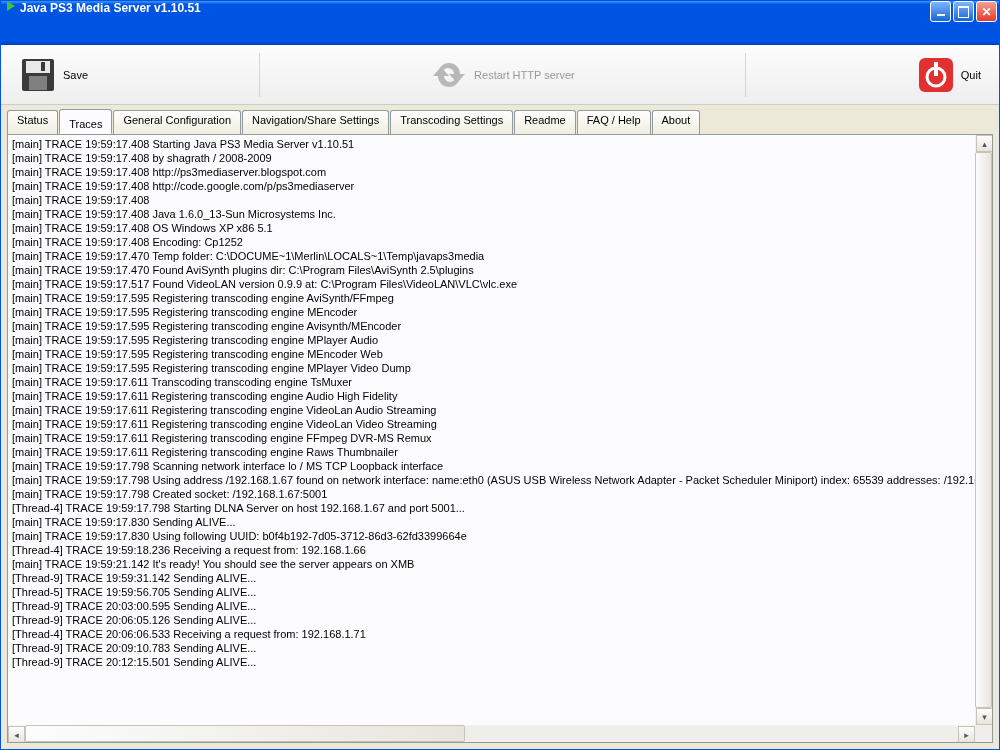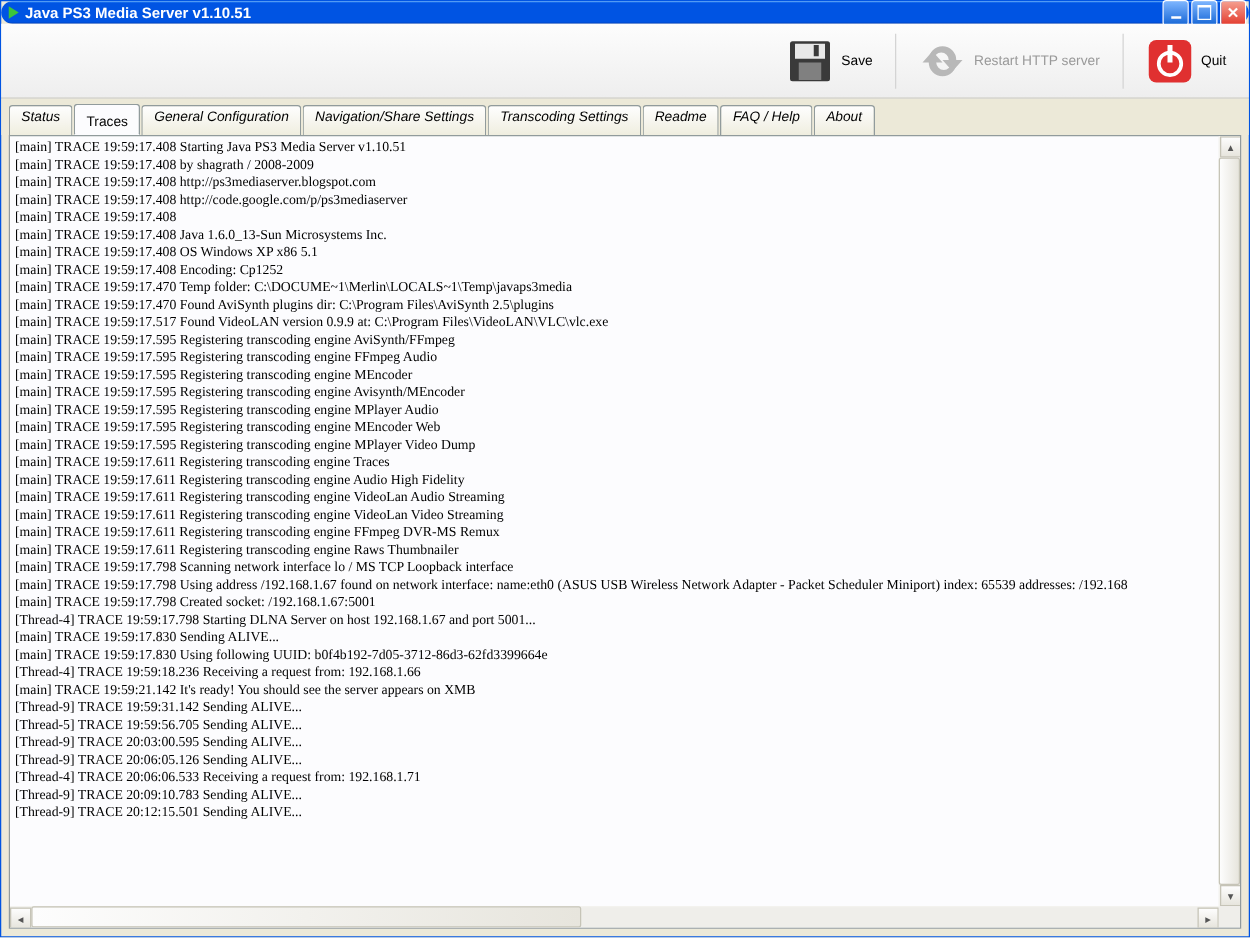--- a/index.html
+++ b/index.html
@@ -1,48 +1,48 @@
 <!DOCTYPE html>
 <html><head>
 <meta charset="utf-8">
 <style>
 * { box-sizing: border-box; margin: 0; padding: 0; }
 body { font-family: Tahoma, Arial, sans-serif; font-size: 11px; background: #ece9d8; width: 1000px; height: 750px; overflow: hidden; }
 
 .window { width: 1000px; height: 750px; background: #ece9d8; border: 1px solid #0054e3; display: flex; flex-direction: column; }
 
-.titlebar { height: 18px; background: linear-gradient(to bottom, #3a95ff 0%, #0054e3 8%, #0054e3 92%, #003db5 100%); display: flex; align-items: center; padding: 0 2px 0 6px; color: #fff; border-radius: 10px; }
+.titlebar { height: 44px; background: linear-gradient(to bottom, #3a95ff 0%, #0054e3 8%, #0054e3 92%, #003db5 100%); display: flex; padding: 0 2px 0 6px; color: #fff; }
 .titlebar-icon { margin-right: 5px; width: 0; height: 0; border-left: 8px solid #3cc43c; border-top: 5px solid transparent; border-bottom: 5px solid transparent; }
 .titlebar-text { flex: 1; font-weight: bold; font-size: 12px; }
 .winbtns { display: flex; gap: 2px; }
 .winbtn { width: 21px; height: 21px; border: 1px solid #fff; border-radius: 3px; display: flex; align-items: center; justify-content: center; font-weight: bold; color: #fff; font-size: 11px; }
 .winbtn.min, .winbtn.max { background: linear-gradient(to bottom, #7eb6ff, #1666d6); }
 .winbtn.close { background: linear-gradient(to bottom, #f5a090, #e33b2e); }
 .winbtn.min::after { content:""; width:8px; height:2px; background:#fff; margin-top:7px; }
 .winbtn.max::after { content:""; width:9px; height:9px; border:1px solid #fff; border-top:2px solid #fff; }
 .winbtn.close::after { content:"✕"; font-size:12px; }
 
-.toolbar { height: 60px; background: linear-gradient(to bottom, #fdfdfd, #eeeeee); border-bottom: 1px solid #ccc; display: flex; align-items: center; justify-content: flex-end; gap: 8px; padding: 0 8px; }
+.toolbar { height: 60px; background: linear-gradient(to bottom, #fdfdfd, #eeeeee); border-bottom: 1px solid #ccc; display: flex; align-items: center; justify-content: space-between; gap: 8px; padding: 0 8px; }
 .tbtn { display: flex; align-items: center; gap: 6px; padding: 4px 10px; border-radius: 4px; }
 .tbtn .icon { width: 38px; height: 38px; display:flex; align-items:center; justify-content:center; }
 .tbtn .lbl { font-size: 11px; }
 .tbtn.disabled .lbl { color: #999; }
 .sep { width: 1px; height: 44px; background: #d4d4d4; }
 
 .save-icon svg, .restart-icon svg, .quit-icon svg { width: 38px; height: 38px; }
 
 .tabstrip { padding: 4px 6px 0 6px; background: #ece9d8; }
 .tabs { display: flex; gap: 0px; }
 .tab { padding: 3px 9px; border: 1px solid #919b9c; border-bottom: none; background: #f5f4ea; border-radius: 3px 3px 0 0; font-size: 11px; cursor: default; position: relative; top: 1px; margin-right: 1px; }
 .tab.active { background: #fcfcfe; border-bottom: 1px solid #fcfcfe; z-index: 2; top:0; padding-top:8px; padding-bottom:3px; }
-.tab:not(.active) { background: linear-gradient(to bottom,#fefefe,#efedde); font-style: italic; }
+.tab:not(.active) { background: linear-gradient(to bottom,#fefefe,#efedde); }
 
 .content { flex: 1; margin: 0 6px 6px 6px; border: 1px solid #919b9c; background: #fcfcfe; display: flex; flex-direction: column; position:relative; }
 .logwrap { flex:1; position:relative; overflow:hidden; }
-.logtext { position:absolute; inset:0; padding: 2px 4px; font-family: Liberation Serif, serif; font-size: 11px; white-space: nowrap; overflow: hidden; line-height: 14px; }
+.logtext { position:absolute; inset:0; padding: 2px 4px; font-family: Liberation Sans, sans-serif; font-size: 11px; white-space: nowrap; overflow: hidden; line-height: 14px; }
 .logtext .line { white-space: pre; }
 
 .vscroll { position:absolute; right:0; top:0; bottom:17px; width:17px; background:#efeeea; border-left:1px solid #f3f2ee; display:flex; flex-direction:column; }
 .hscroll { position:absolute; bottom:0; left:0; right:17px; height:17px; background:#efeeea; border-top:1px solid #f3f2ee; display:flex; }
 .scorner { position:absolute; right:0; bottom:0; width:17px; height:17px; background:#efeeea; }
 .sbtn { width:17px; height:17px; background:linear-gradient(#fdfdfd,#e7e5dd); border:1px solid #c6c4b7; display:flex; align-items:center; justify-content:center; font-size:9px; color:#555; }
 .strack { flex:1; background:#efeeea; }
 .sthumb-v { position:absolute; right:0; top:17px; width:17px; bottom:17px; }
 .sthumb-h { position:absolute; left:17px; bottom:0; height:17px; width:440px; border:none; }
 .sthumb-in { position:absolute; inset:0; background:linear-gradient(to right,#fdfdfd,#e7e5dd); border:1px solid #c6c4b7; border-radius:2px;}
@@ -118,27 +118,26 @@
           <div class="line">[main] TRACE 19:59:17.408 http://ps3mediaserver.blogspot.com</div>
           <div class="line">[main] TRACE 19:59:17.408 http://code.google.com/p/ps3mediaserver</div>
           <div class="line">[main] TRACE 19:59:17.408</div>
           <div class="line">[main] TRACE 19:59:17.408 Java 1.6.0_13-Sun Microsystems Inc.</div>
           <div class="line">[main] TRACE 19:59:17.408 OS Windows XP x86 5.1</div>
           <div class="line">[main] TRACE 19:59:17.408 Encoding: Cp1252</div>
           <div class="line">[main] TRACE 19:59:17.470 Temp folder: C:\DOCUME~1\Merlin\LOCALS~1\Temp\javaps3media</div>
           <div class="line">[main] TRACE 19:59:17.470 Found AviSynth plugins dir: C:\Program Files\AviSynth 2.5\plugins</div>
           <div class="line">[main] TRACE 19:59:17.517 Found VideoLAN version 0.9.9 at: C:\Program Files\VideoLAN\VLC\vlc.exe</div>
           <div class="line">[main] TRACE 19:59:17.595 Registering transcoding engine AviSynth/FFmpeg</div>
-          <div class="line">[main] TRACE 19:59:17.595 Registering transcoding engine FFmpeg Audio</div>
           <div class="line">[main] TRACE 19:59:17.595 Registering transcoding engine MEncoder</div>
           <div class="line">[main] TRACE 19:59:17.595 Registering transcoding engine Avisynth/MEncoder</div>
           <div class="line">[main] TRACE 19:59:17.595 Registering transcoding engine MPlayer Audio</div>
           <div class="line">[main] TRACE 19:59:17.595 Registering transcoding engine MEncoder Web</div>
           <div class="line">[main] TRACE 19:59:17.595 Registering transcoding engine MPlayer Video Dump</div>
-          <div class="line">[main] TRACE 19:59:17.611 Registering transcoding engine Traces</div>
+          <div class="line">[main] TRACE 19:59:17.611 Transcoding transcoding engine TsMuxer</div>
           <div class="line">[main] TRACE 19:59:17.611 Registering transcoding engine Audio High Fidelity</div>
           <div class="line">[main] TRACE 19:59:17.611 Registering transcoding engine VideoLan Audio Streaming</div>
           <div class="line">[main] TRACE 19:59:17.611 Registering transcoding engine VideoLan Video Streaming</div>
           <div class="line">[main] TRACE 19:59:17.611 Registering transcoding engine FFmpeg DVR-MS Remux</div>
           <div class="line">[main] TRACE 19:59:17.611 Registering transcoding engine Raws Thumbnailer</div>
           <div class="line">[main] TRACE 19:59:17.798 Scanning network interface lo / MS TCP Loopback interface</div>
           <div class="line">[main] TRACE 19:59:17.798 Using address /192.168.1.67 found on network interface: name:eth0 (ASUS USB Wireless Network Adapter - Packet Scheduler Miniport) index: 65539 addresses: /192.168</div>
           <div class="line">[main] TRACE 19:59:17.798 Created socket: /192.168.1.67:5001</div>
           <div class="line">[Thread-4] TRACE 19:59:17.798 Starting DLNA Server on host 192.168.1.67 and port 5001...</div>
           <div class="line">[main] TRACE 19:59:17.830 Sending ALIVE...</div>

